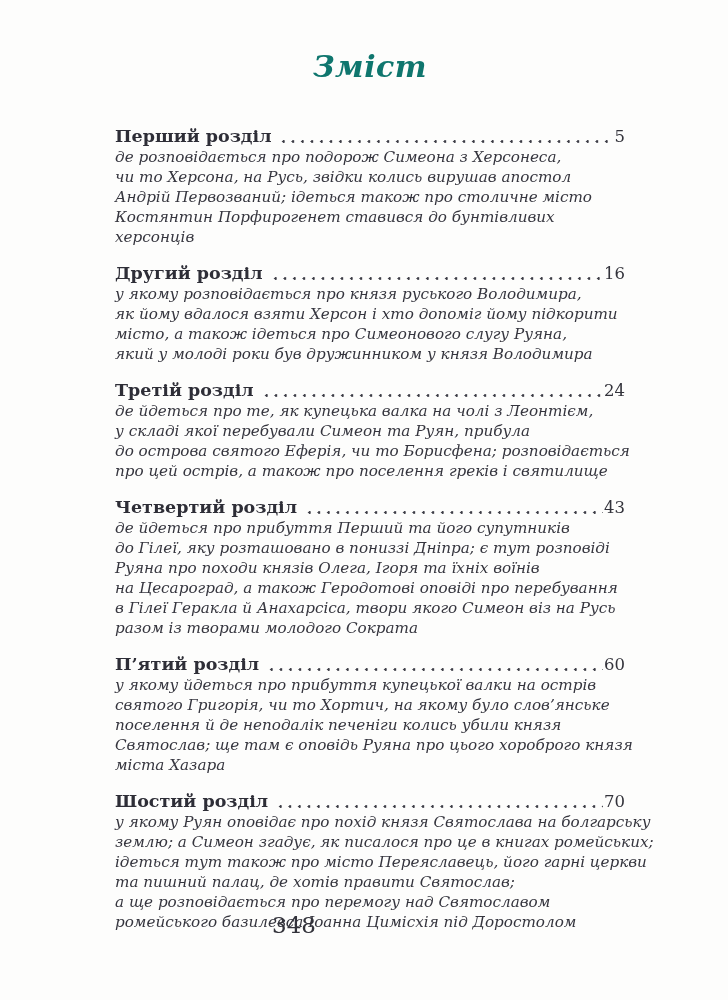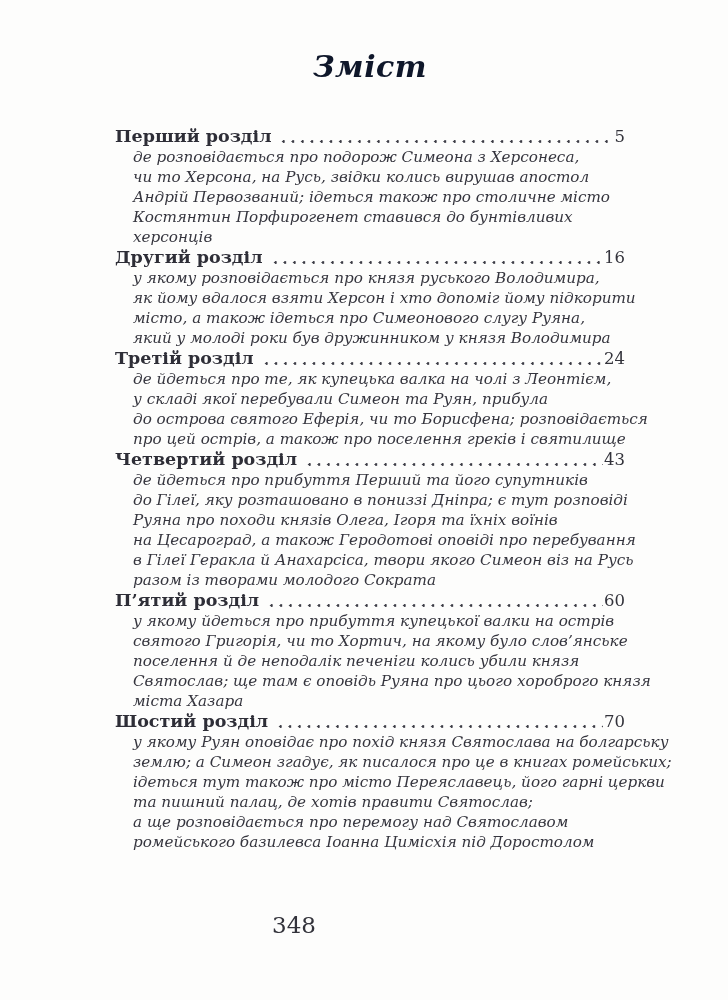--- a/index.html
+++ b/index.html
@@ -18,29 +18,30 @@
     overflow: hidden;
   }
   .title {
     margin: 0 0 40px 0;
     text-align: center;
     font-size: 30px;
     line-height: 38px;
     font-weight: bold;
     font-style: italic;
     letter-spacing: 0.5px;
-    color: #0f172a;
+    color: #0f766e;
   }
   .toc { }
   .entry { }
   .entry-row {
     display: flex;
     align-items: baseline;
     line-height: 20px;
     white-space: nowrap;
+    margin-top: 16px;
   }
   .entry-title {
     font-weight: bold;
     font-size: 17.5px;
     color: #2e2e37;
     flex: 0 0 auto;
   }
   .leader {
     flex: 1 1 auto;
     align-self: flex-end;
@@ -50,21 +51,20 @@
     background-size: 9.5px 5px;
     background-repeat: repeat-x;
     background-position: left center;
   }
   .entry-page {
     flex: 0 0 auto;
     font-size: 16.5px;
     color: #33333b;
   }
   .entry-desc {
-    margin-left: 18px;
     font-style: italic;
     font-size: 15.2px;
     line-height: 20px;
     color: #35353e;
   }
   .desc-line { white-space: nowrap; }
   .folio {
     position: absolute;
     top: 912px;
     left: 0;

